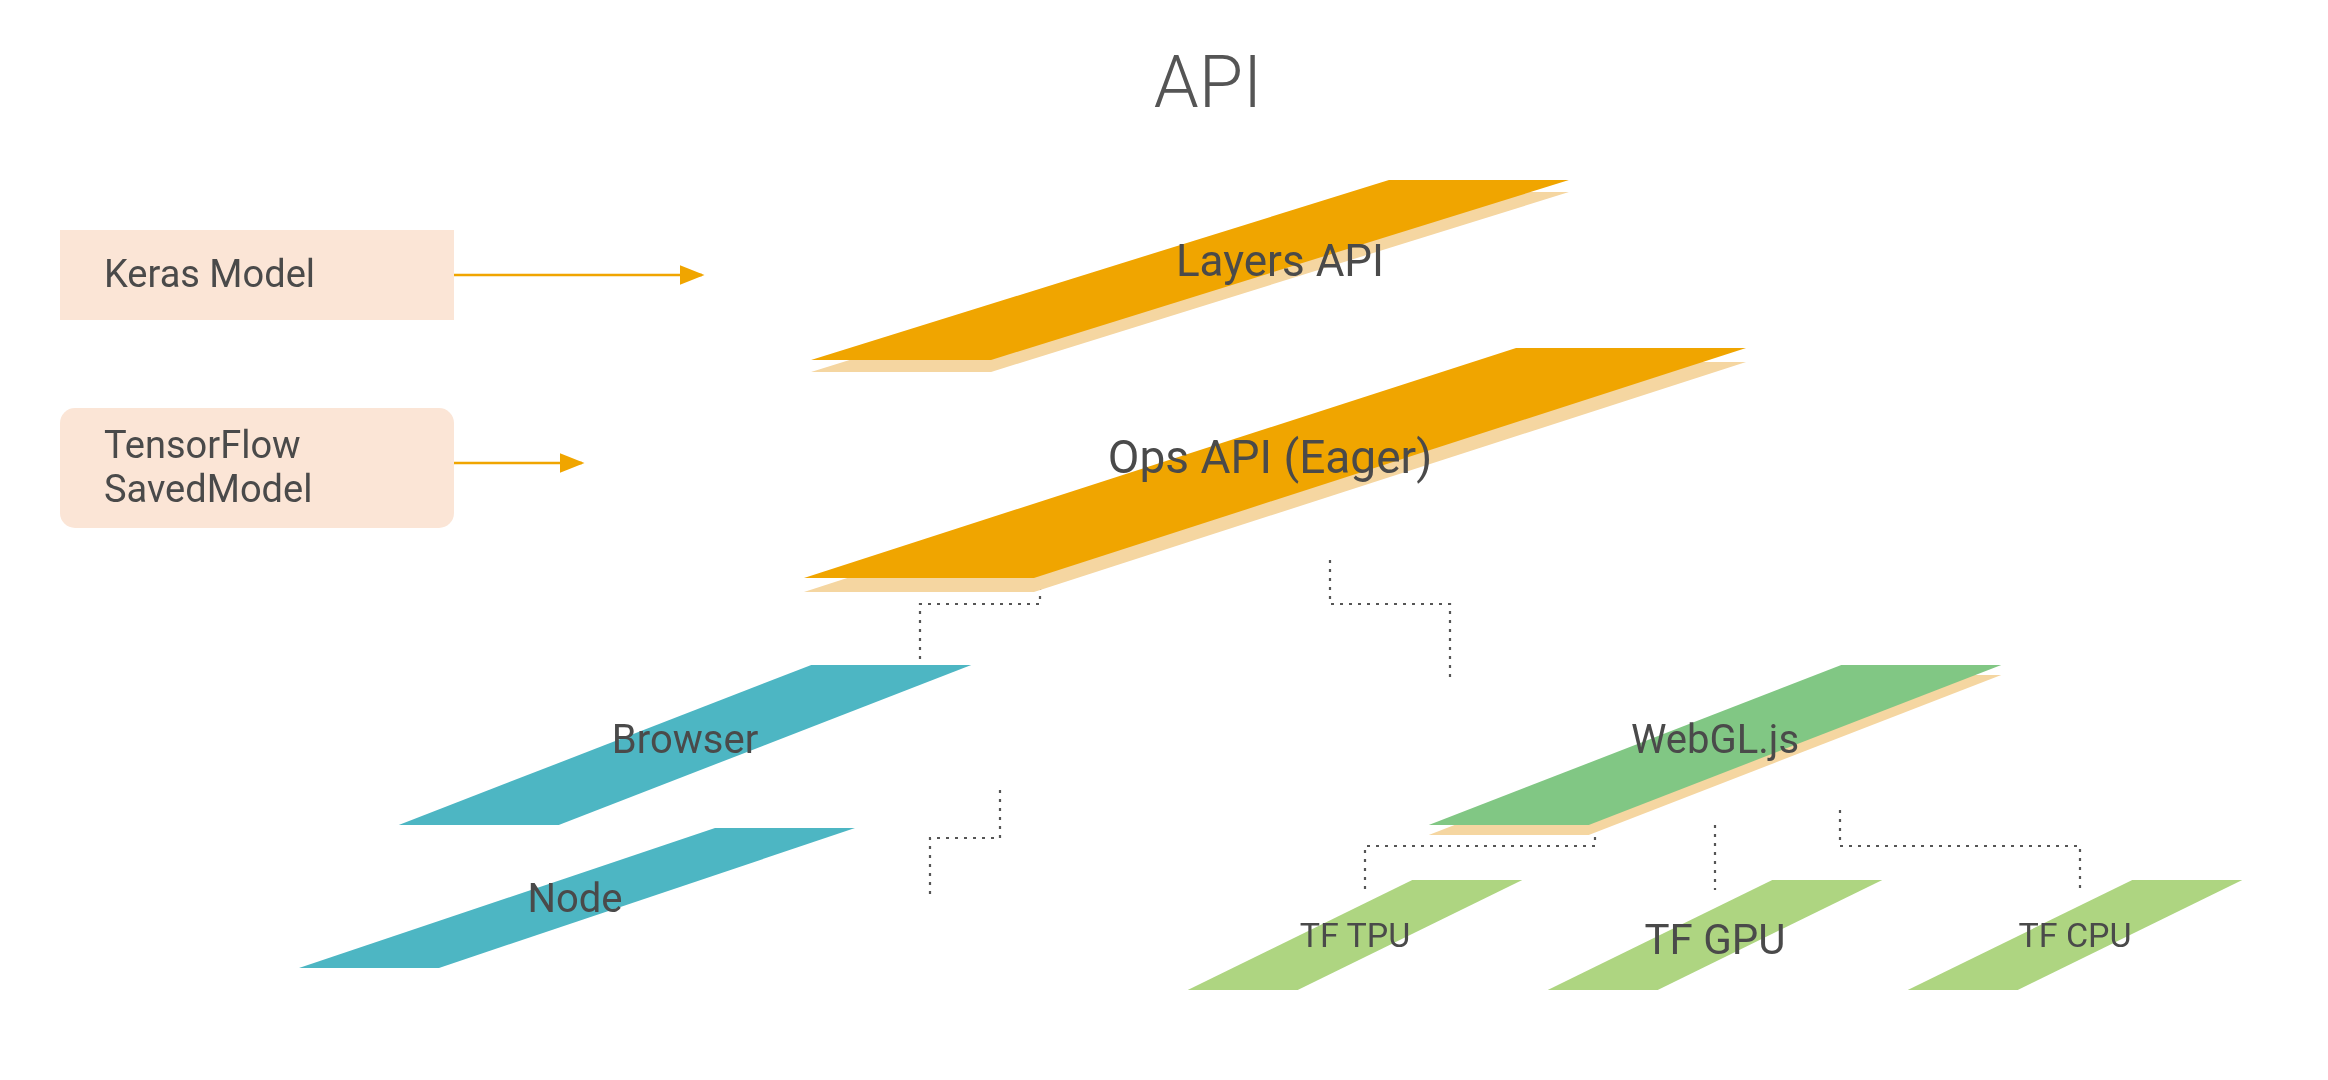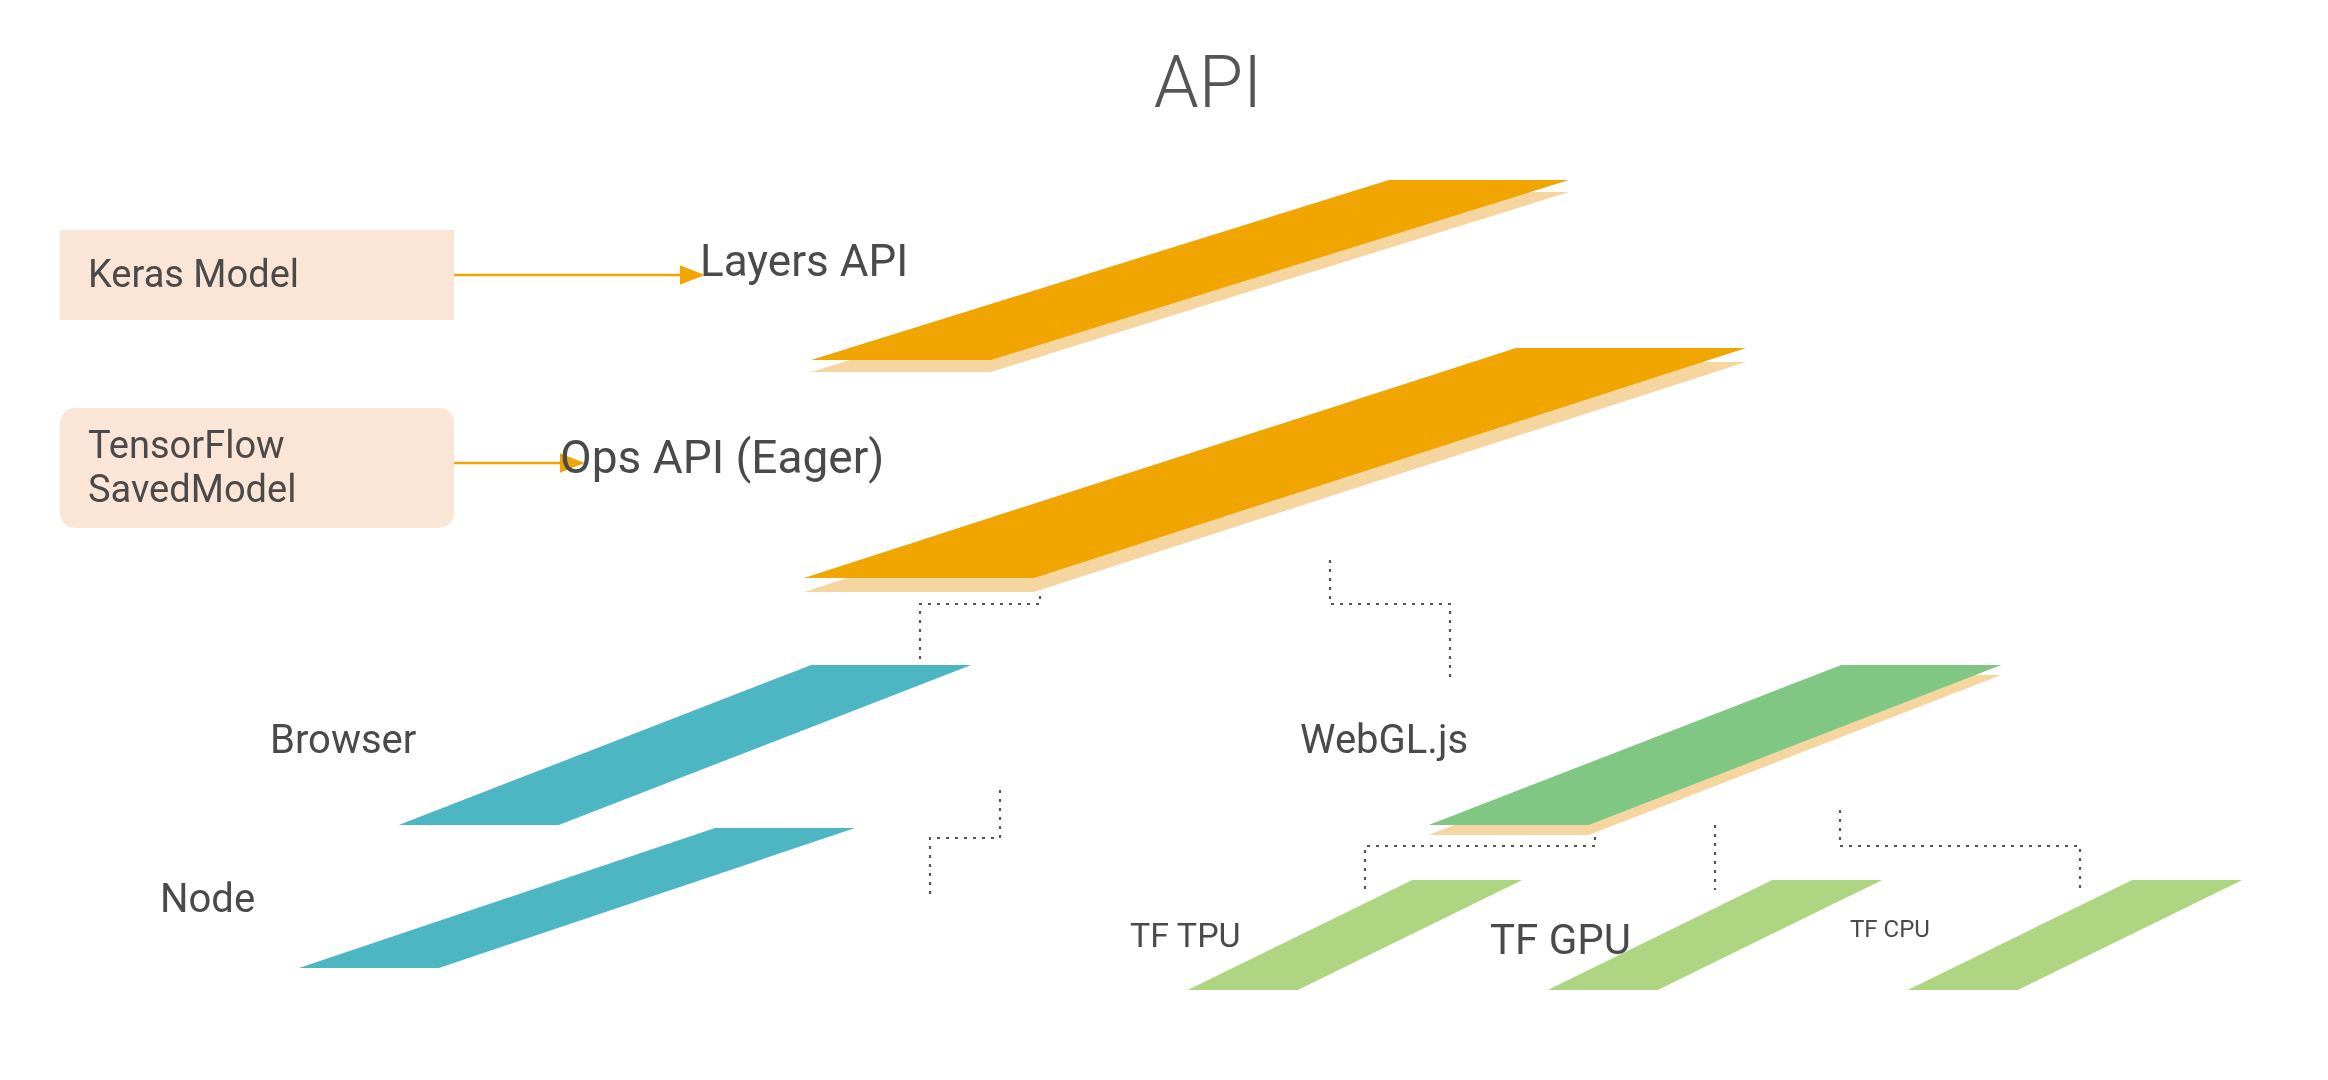--- a/index.html
+++ b/index.html
@@ -34,29 +34,29 @@
   }
   .shadow {
     position: absolute;
     transform: skewX(-63.4deg);
     z-index: 0;
   }
   .label {
     position: absolute;
     font-weight: 400;
     color: #4a4a4a;
-    text-align: left;
+    text-align: center;
     white-space: nowrap;
   }
   .box {
     position: absolute;
     background: #fbe5d6;
     display: flex;
     align-items: center;
-    padding-left: 28px;
+    padding-left: 44px;
     font-size: 38px;
     color: #4a4a4a;
     box-sizing: border-box;
   }
   .box .txt {
     line-height: 1.15;
   }
   svg.connector {
     position: absolute;
     overflow: visible;
@@ -125,21 +125,21 @@
   <path d="M10,0 L10,44 L130,44 L130,120" fill="none" stroke="#555" stroke-width="2.2" stroke-dasharray="3,6"></path>
 </svg>
 
 <div class="diamond" style="left:1300px; top:880px; width:110px; height:110px; transform:skewX(-63.9deg); background:#aed581; z-index:5;"></div>
 <div class="label" style="left:1130px; width:450px; top:915px; font-size:34px; z-index:8;">TF TPU</div>
 
 <div class="diamond" style="left:1660px; top:880px; width:110px; height:110px; transform:skewX(-63.9deg); background:#aed581; z-index:6;"></div>
 <div class="label" style="left:1490px; width:450px; top:915px; font-size:42px; z-index:8;">TF GPU</div>
 
 <div class="diamond" style="left:2020px; top:880px; width:110px; height:110px; transform:skewX(-63.9deg); background:#aed581; z-index:5;"></div>
-<div class="label" style="left:1850px; width:450px; top:915px; font-size:24px; z-index:8;">TF CPU</div>
+<div class="label" style="left:1850px; width:450px; top:915px; font-size:34px; z-index:8;">TF CPU</div>
 
 <svg class="connector" style="left:1350px; top:810px; width:260px; height:90px;">
   <path d="M245,0 L245,36 L15,36 L15,82" fill="none" stroke="#555" stroke-width="2.2" stroke-dasharray="3,6"></path>
 </svg>
 <svg class="connector" style="left:1700px; top:820px; width:40px; height:80px;">
   <path d="M15,5 L15,70" fill="none" stroke="#555" stroke-width="2.2" stroke-dasharray="3,6"></path>
 </svg>
 <svg class="connector" style="left:1830px; top:810px; width:270px; height:90px;">
   <path d="M10,0 L10,36 L250,36 L250,82" fill="none" stroke="#555" stroke-width="2.2" stroke-dasharray="3,6"></path>
 </svg>

